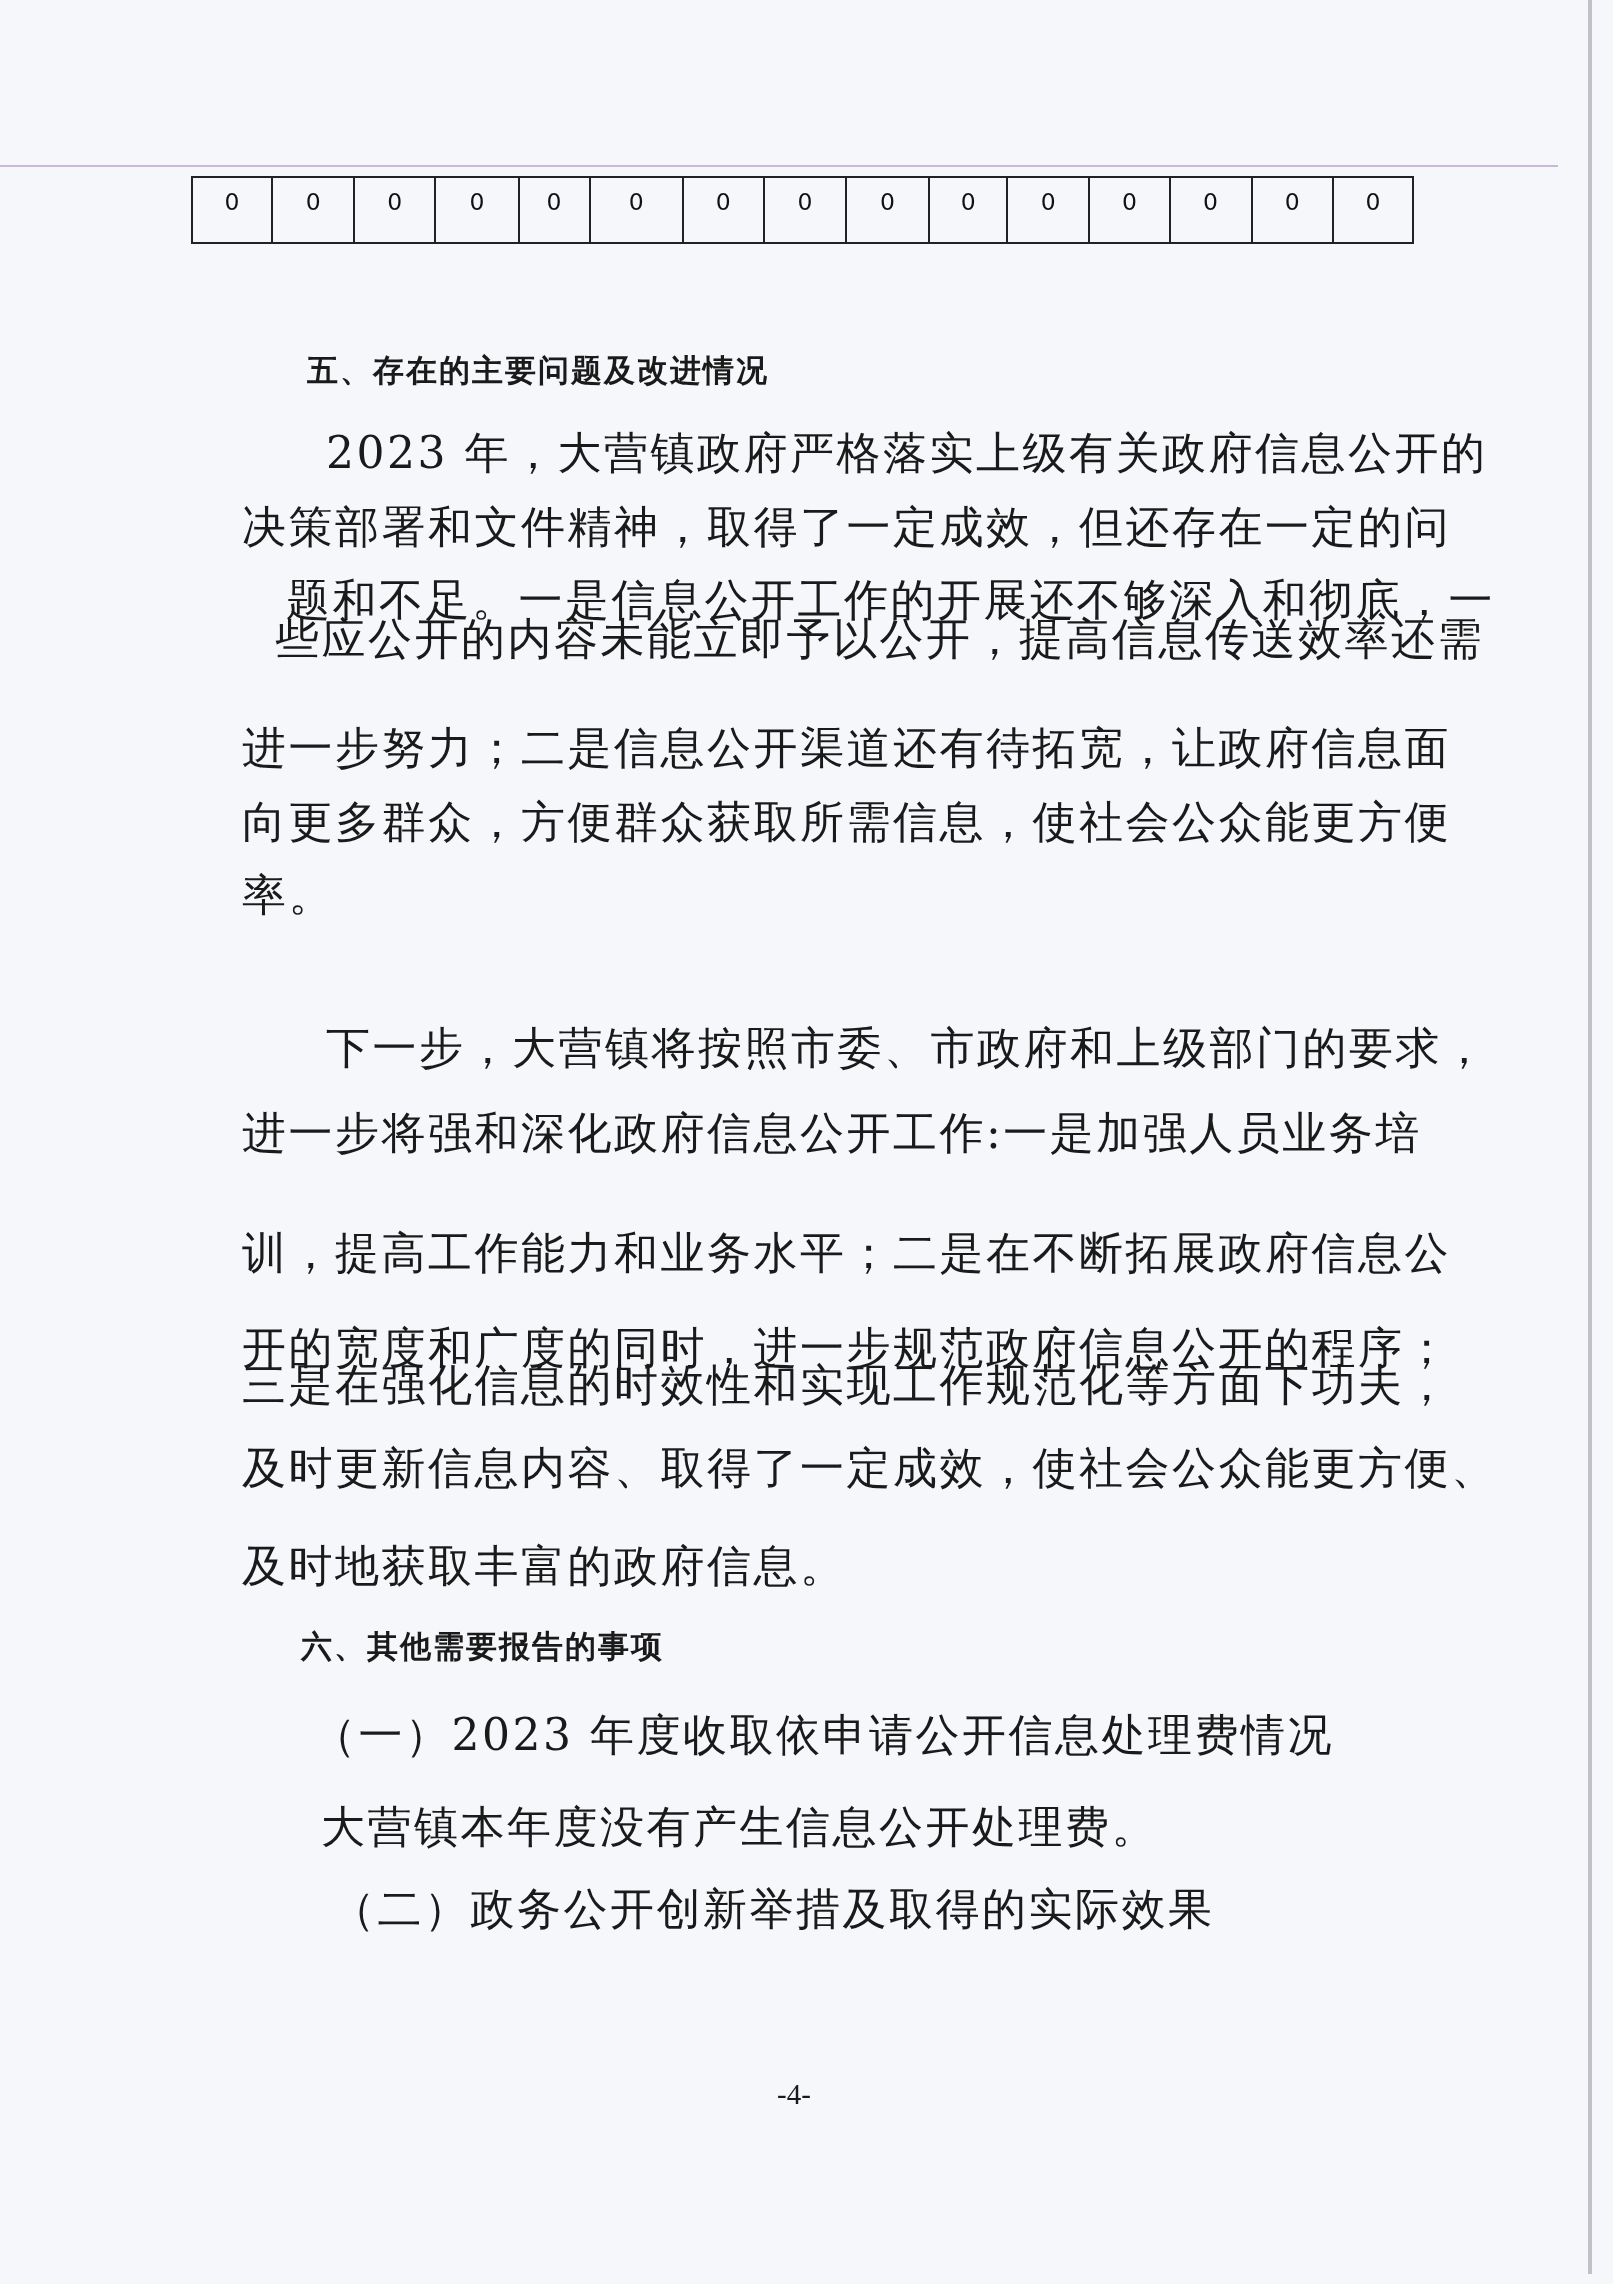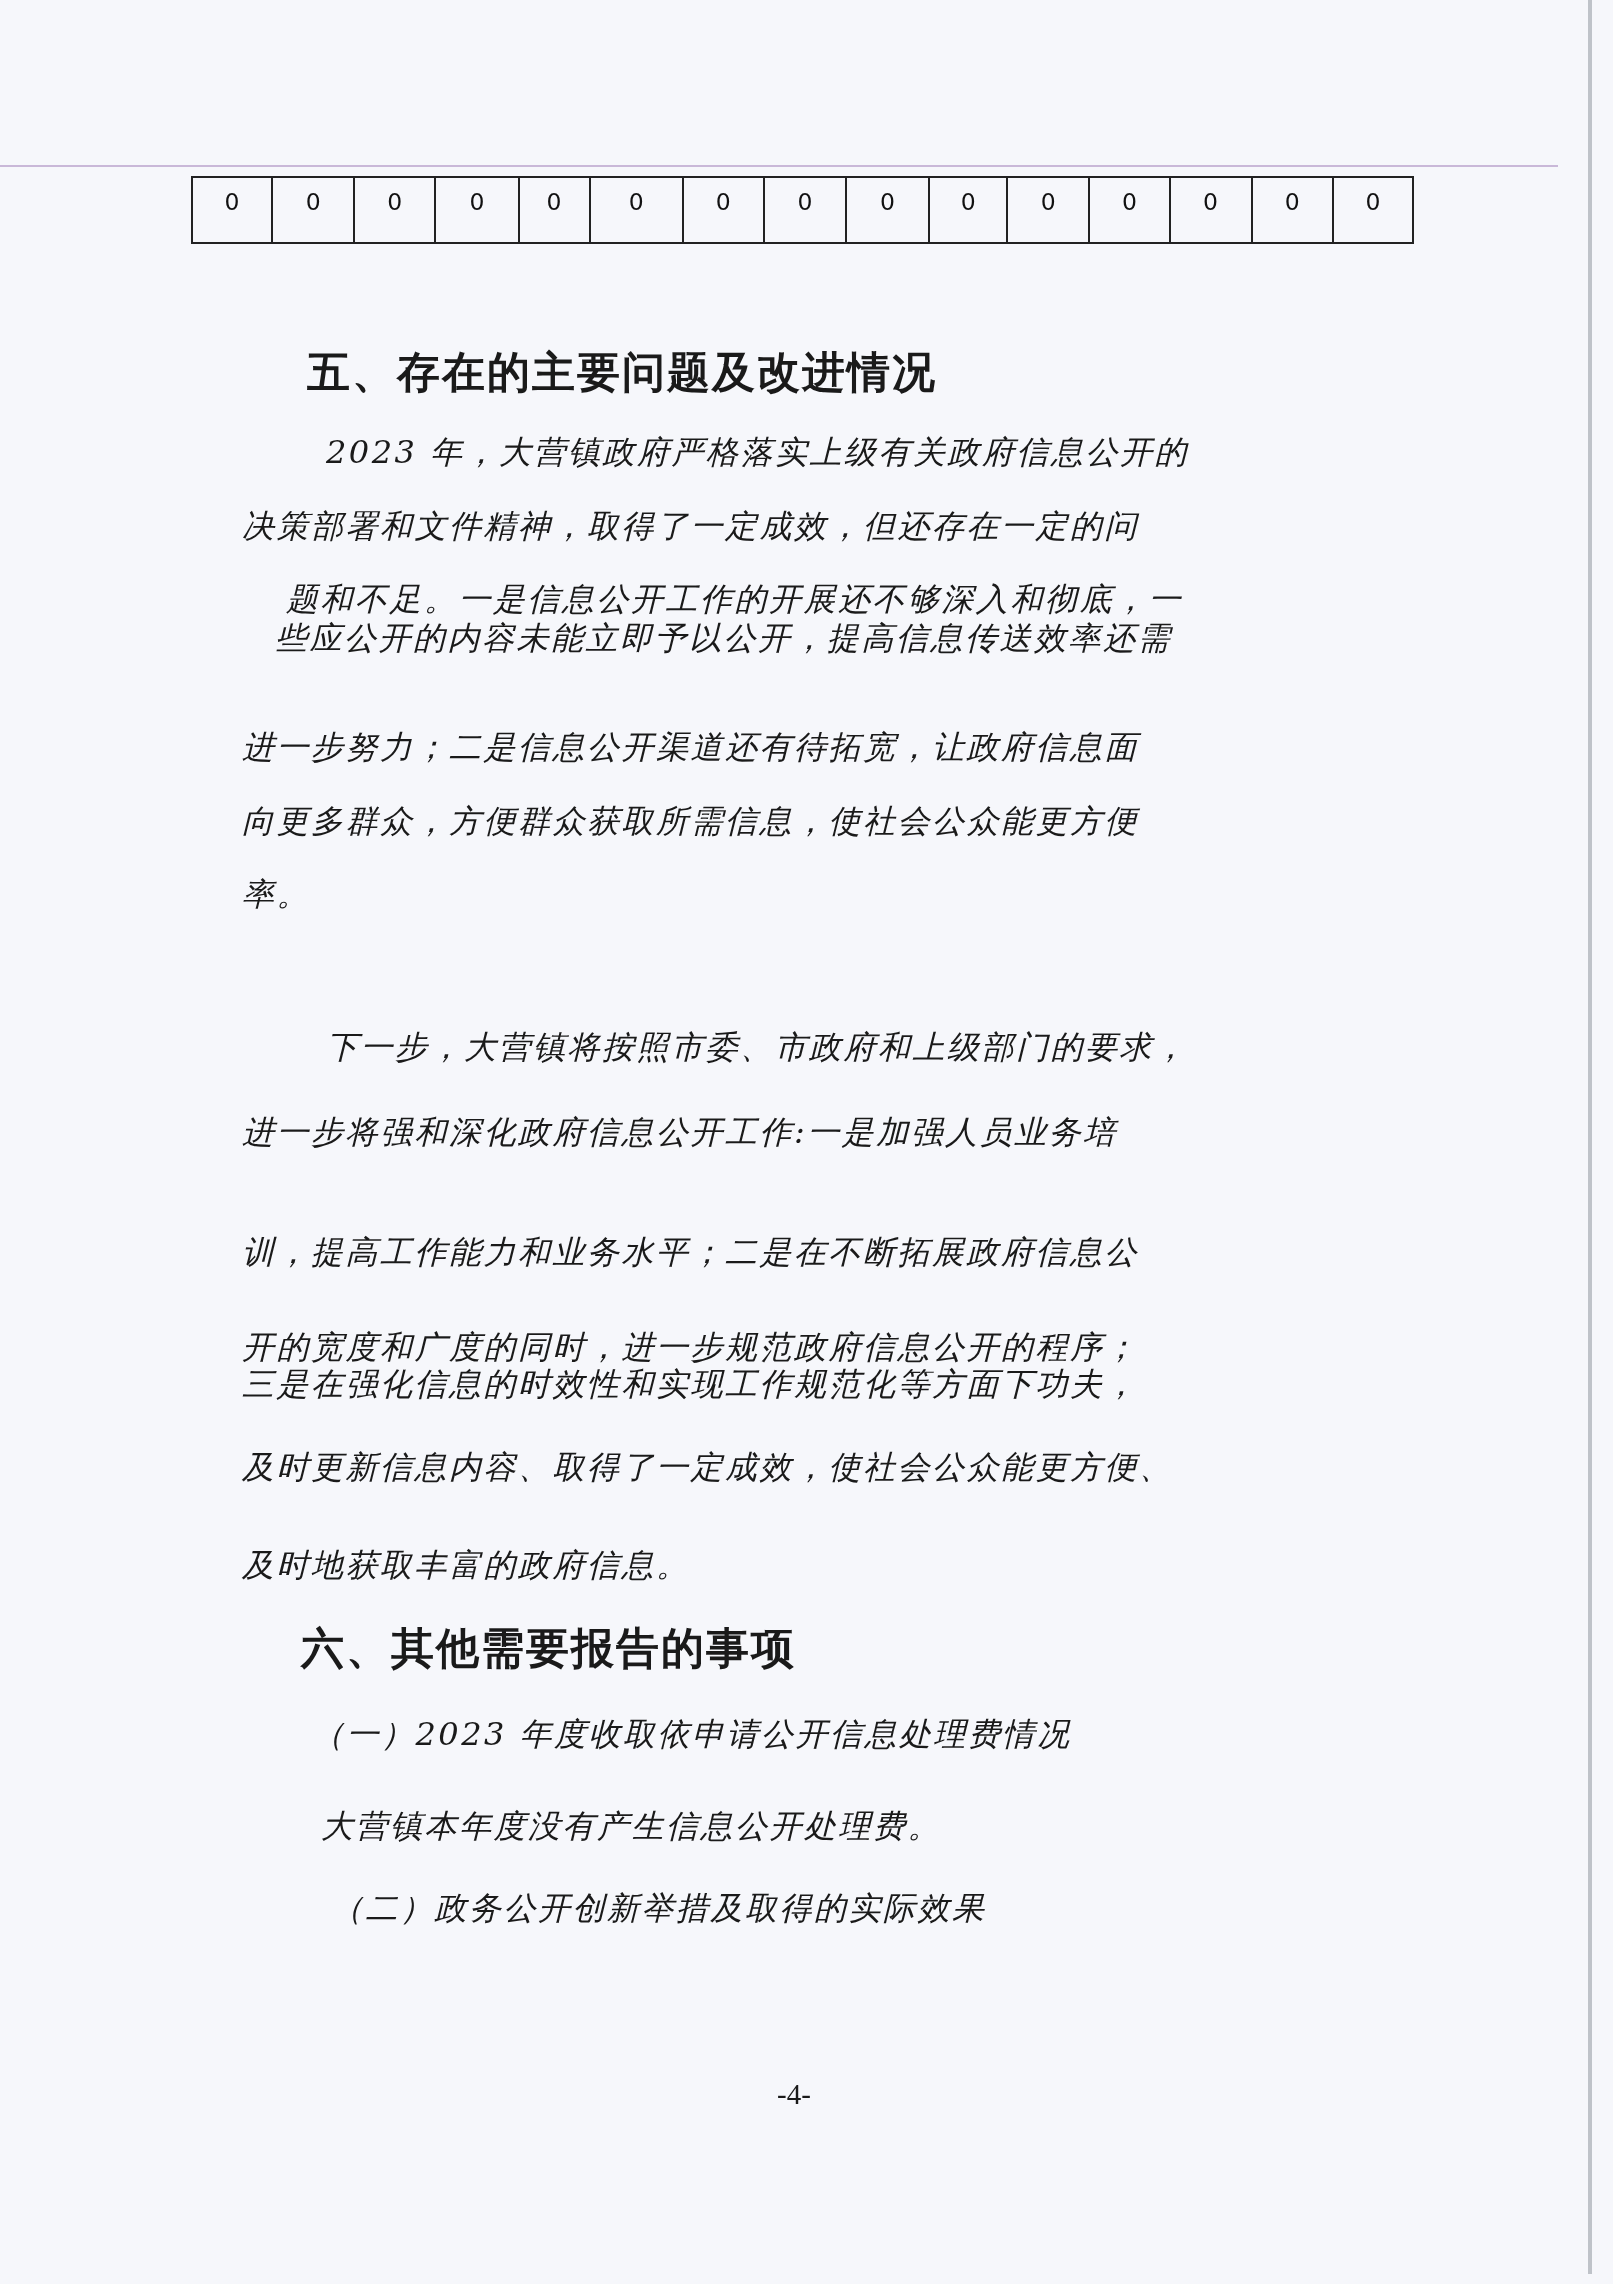--- a/index.html
+++ b/index.html
@@ -13,22 +13,22 @@
   .edge-line { position:absolute; left:1588px; top:0; width:3.9px; height:2274px; background:#bfc3c9; }
   table.data-table {
     position:absolute; left:191px; top:176px; width:1223px; height:68px;
     border-collapse:collapse; table-layout:fixed;
   }
   table.data-table td {
     border:2px solid #222; text-align:center; vertical-align:top;
     padding-top:9.8px; font-family:"DejaVu Sans","Liberation Sans",sans-serif;
     font-size:23.5px; color:#111;
   }
-  .line { position:absolute; font-size:32px; white-space:nowrap; letter-spacing:2.5px; line-height:55px;font-style:italic; }
-  .heading { position:absolute; font-family:Liberation Sans, sans-serif; font-weight:bold; font-size:43px; white-space:nowrap; letter-spacing:2px; line-height:55px; }
+  .line { position:absolute; font-size:44px; white-space:nowrap; letter-spacing:2.5px; line-height:55px; }
+  .heading { position:absolute; font-family:Liberation Mono, monospace; font-weight:bold; font-size:31px; white-space:nowrap; letter-spacing:2px; line-height:55px; }
   .page-num { position:absolute; left:777px; top:2078px; font-size:29px; font-family:"Liberation Serif",serif; }
 </style>
 </head>
 <body>
 
 <div class="top-rule"></div>
 <div class="edge-line"></div>
 
 <table class="data-table">
   <colgroup>

